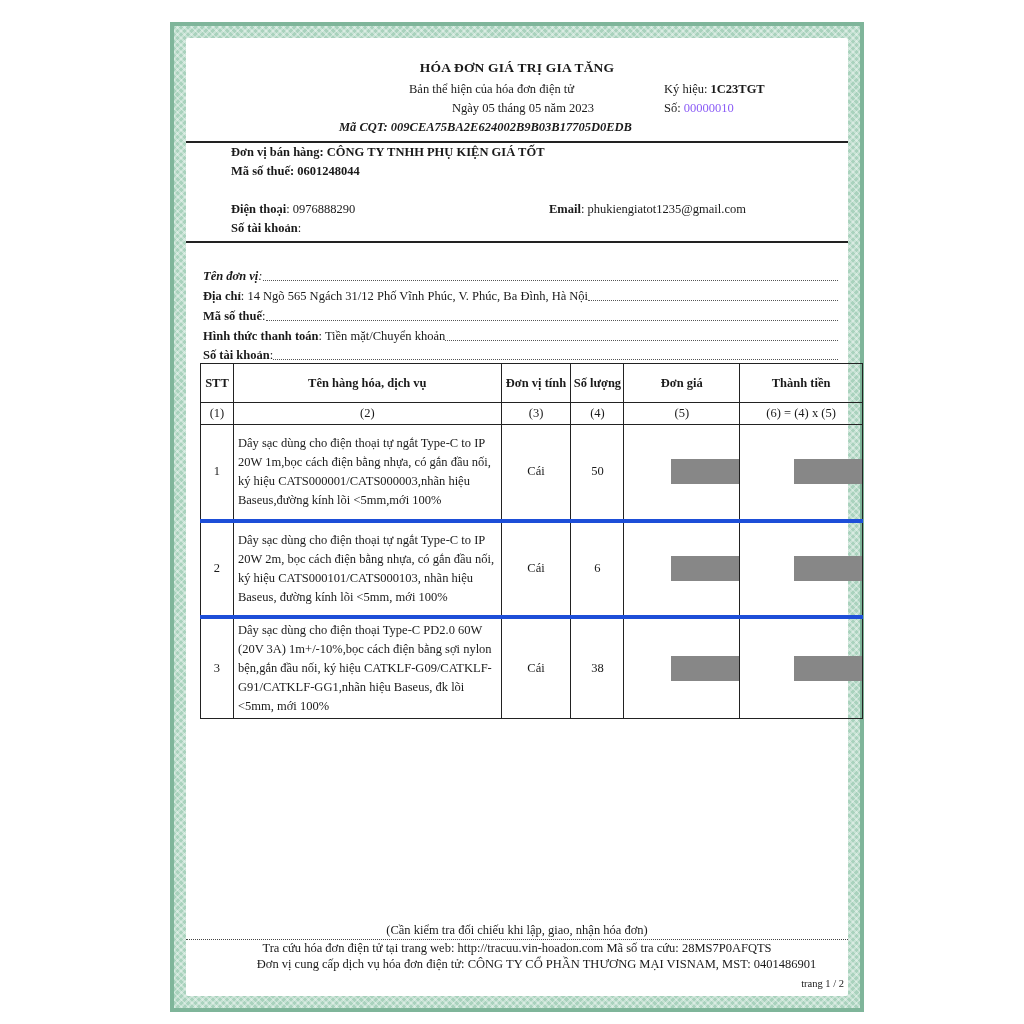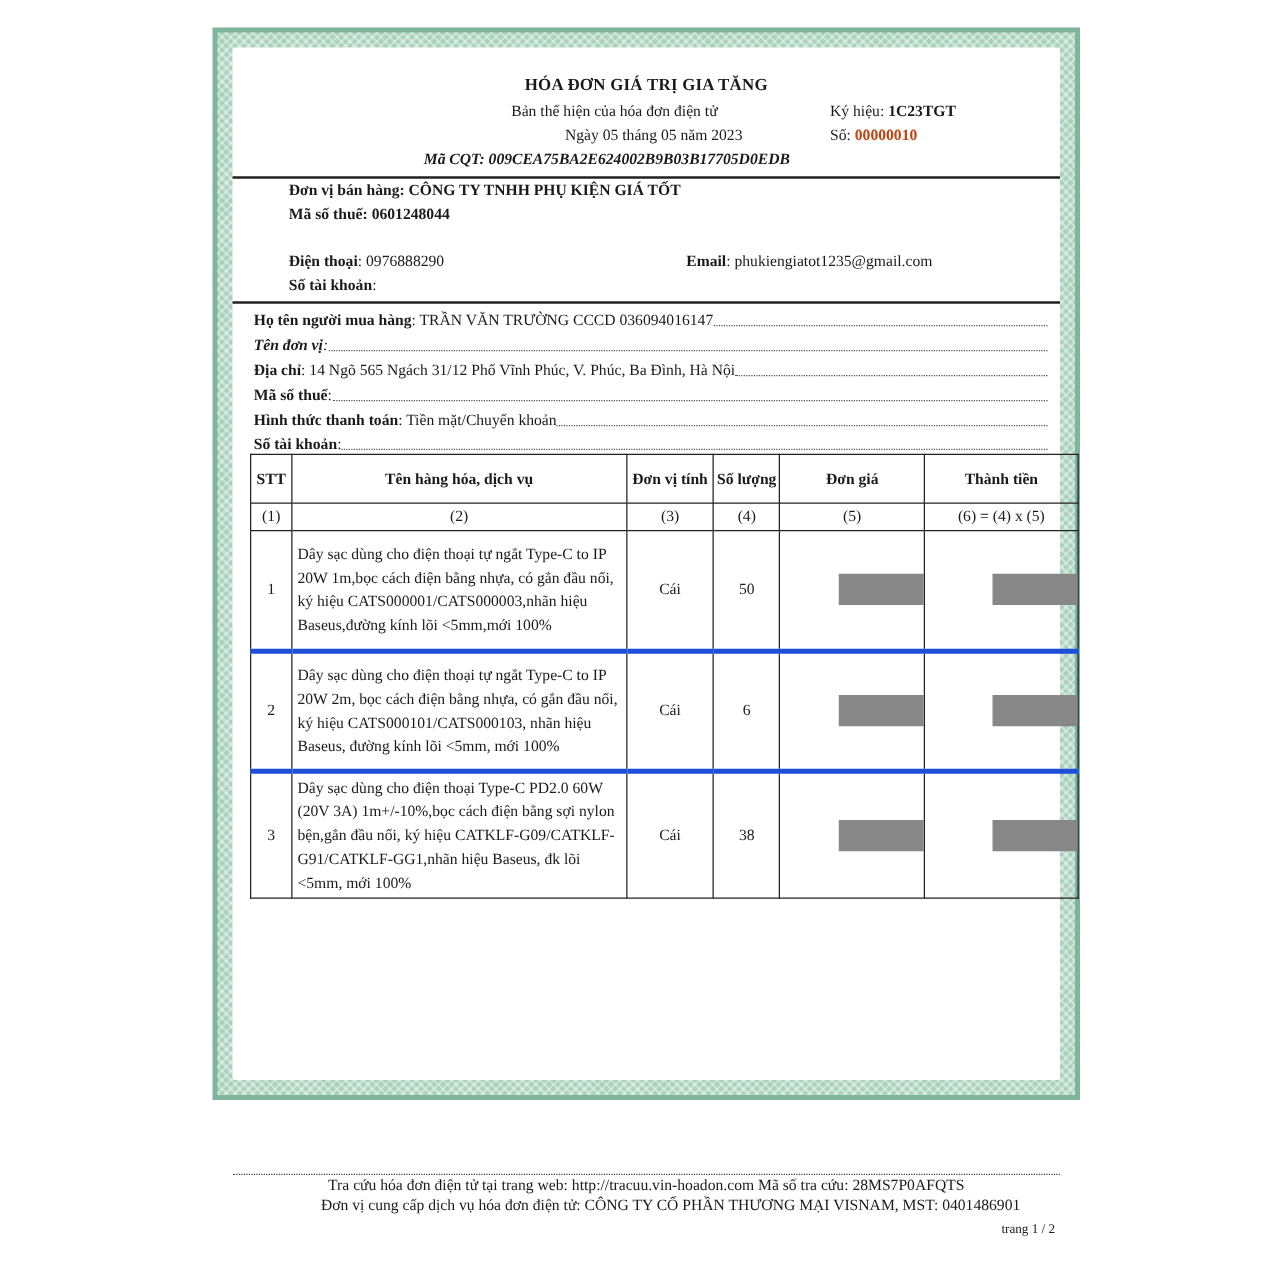--- a/index.html
+++ b/index.html
@@ -1,20 +1,20 @@
 <!DOCTYPE html>
 <html><head>
   <meta charset="utf-8">
   <style>
     * { box-sizing: border-box; margin: 0; padding: 0; }
     html, body { width: 1024px; height: 1024px; background: #ffffff; overflow: hidden; }
     body { font-family: "Liberation Serif", serif; color: #1a1a1a; position: relative; }
 
     .page-frame {
-      position: absolute; left: 170px; top: 22px; width: 694px; height: 858px;
+      position: absolute; left: 170px; top: 22px; width: 694px; height: 990px;
       background: #7fb59a;
       padding: 0;
     }
     .frame-wave {
       position: absolute; inset: 4px;
       background:
         repeating-linear-gradient(45deg, rgba(255,255,255,0.35) 0 2px, transparent 2px 5px),
         repeating-linear-gradient(-45deg, rgba(255,255,255,0.35) 0 2px, transparent 2px 5px),
         #a9d2bd;
     }
@@ -28,21 +28,21 @@
     .title {
       position: absolute; left: 0; right: 0; top: 22px; text-align: center;
       font-weight: bold; font-size: 13.5px; letter-spacing: 0.2px;
     }
     .subtitle { position: absolute; left: 223px; top: 44px; font-size: 12.5px; }
     .date-line { position: absolute; left: 230px; top: 63px; font-size: 12.5px; margin-left: 36px; }
     .cqt { position: absolute; left: 153px; top: 82px; font-size: 12.5px; font-style: italic; font-weight: bold; }
     .symbol { position: absolute; left: 478px; top: 44px; font-size: 12.5px; }
     .symbol b { font-weight: bold; }
     .number { position: absolute; left: 478px; top: 63px; font-size: 12.5px; }
-    .number .red { color: #c2410c; font-weight: bold; }
+    .number .red { color: #8b5cf6; font-weight: normal; }
 
     .hr { position: absolute; left: 0; right: 0; height: 1.5px; background: #222; }
 
     .field-line { position: absolute; left: 17px; font-size: 12.5px; white-space: nowrap; margin-left: 28px; }
     .field-line .lbl { font-weight: bold; }
     .dotted-row {
       position: absolute; left: 17px; right: 10px; font-size: 12.5px; height: 19px;
       display: flex; align-items: flex-end;
     }
     .dotted-row .lbl { font-weight: bold; white-space: nowrap; }
@@ -108,25 +108,20 @@
     </div>
     <div class="field-line" style="top:164px; left:335px;">
       <span class="lbl">Email</span><span>: phukiengiatot1235@gmail.com</span>
     </div>
     <div class="field-line" style="top:183px;">
       <span class="lbl">Số tài khoản</span><span>:</span>
     </div>
 
     <div class="hr" style="top:203px;"></div>
 
-    <div class="dotted-row" style="top:207px;">
-      <span class="lbl">Họ tên người mua hàng</span>
-      <span class="val">: TRẦN VĂN TRƯỜNG CCCD 036094016147</span>
-      <span class="fill"></span>
-    </div>
     <div class="dotted-row" style="top:227px;font-style:italic;">
       <span class="lbl">Tên đơn vị</span>
       <span class="val">:</span>
       <span class="fill"></span>
     </div>
     <div class="dotted-row" style="top:247px;">
       <span class="lbl">Địa chỉ</span>
       <span class="val">: 14 Ngõ 565 Ngách 31/12 Phố Vĩnh Phúc, V. Phúc, Ba Đình, Hà Nội</span>
       <span class="fill"></span>
     </div>
@@ -218,18 +213,19 @@
             </td>
           <td>
               <div class="redact-wrap">
                 <span class="redacted"></span>
               </div>
             </td>
         </tr>
       </tbody>
     </table>
 
+    <div class="footer-note">(Cần kiểm tra đối chiếu khi lập, giao, nhận hóa đơn)</div>
     <div class="footer-dots"></div>
     <div class="footer-line" style="top:903px;">Tra cứu hóa đơn điện tử tại trang web: http://tracuu.vin-hoadon.com   Mã số tra cứu: 28MS7P0AFQTS</div>
     <div class="footer-line" style="top:919px;margin-left:39px;">Đơn vị cung cấp dịch vụ hóa đơn điện tử: CÔNG TY CỔ PHẦN THƯƠNG MẠI VISNAM, MST: 0401486901</div>
     <div class="page-num">trang 1 / 2</div>
   </div>
 </div>
 
 </body></html>

